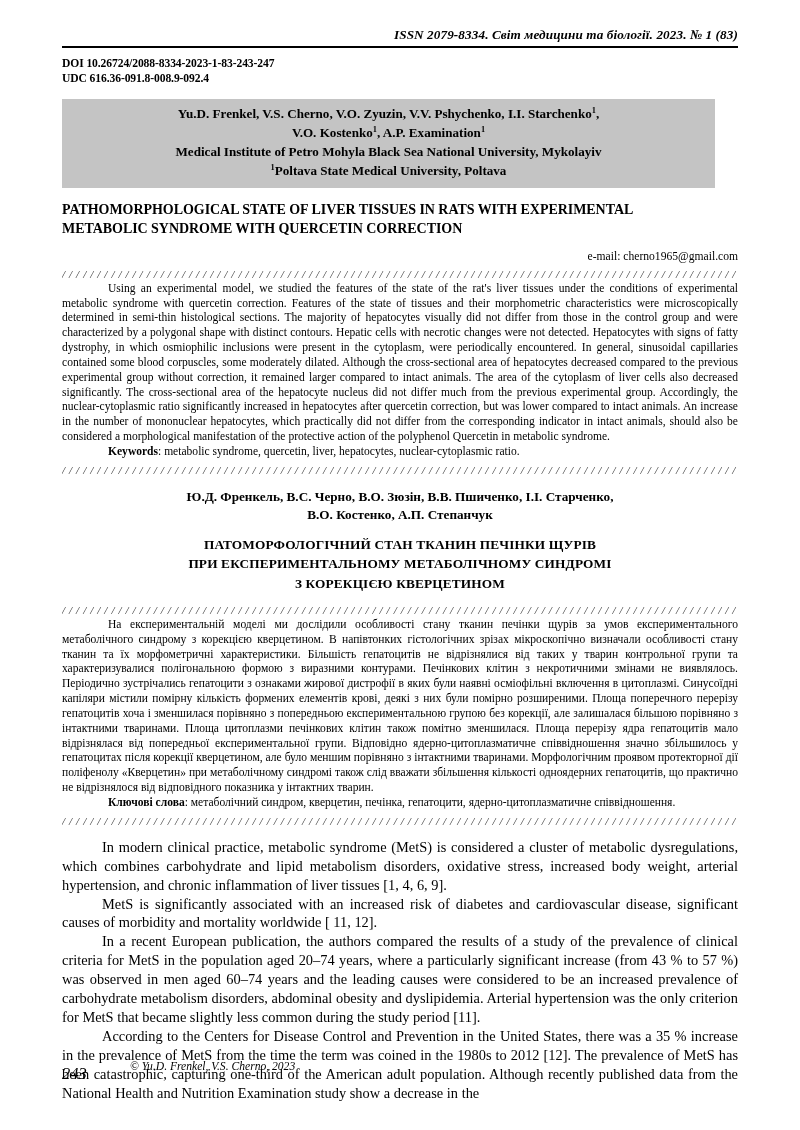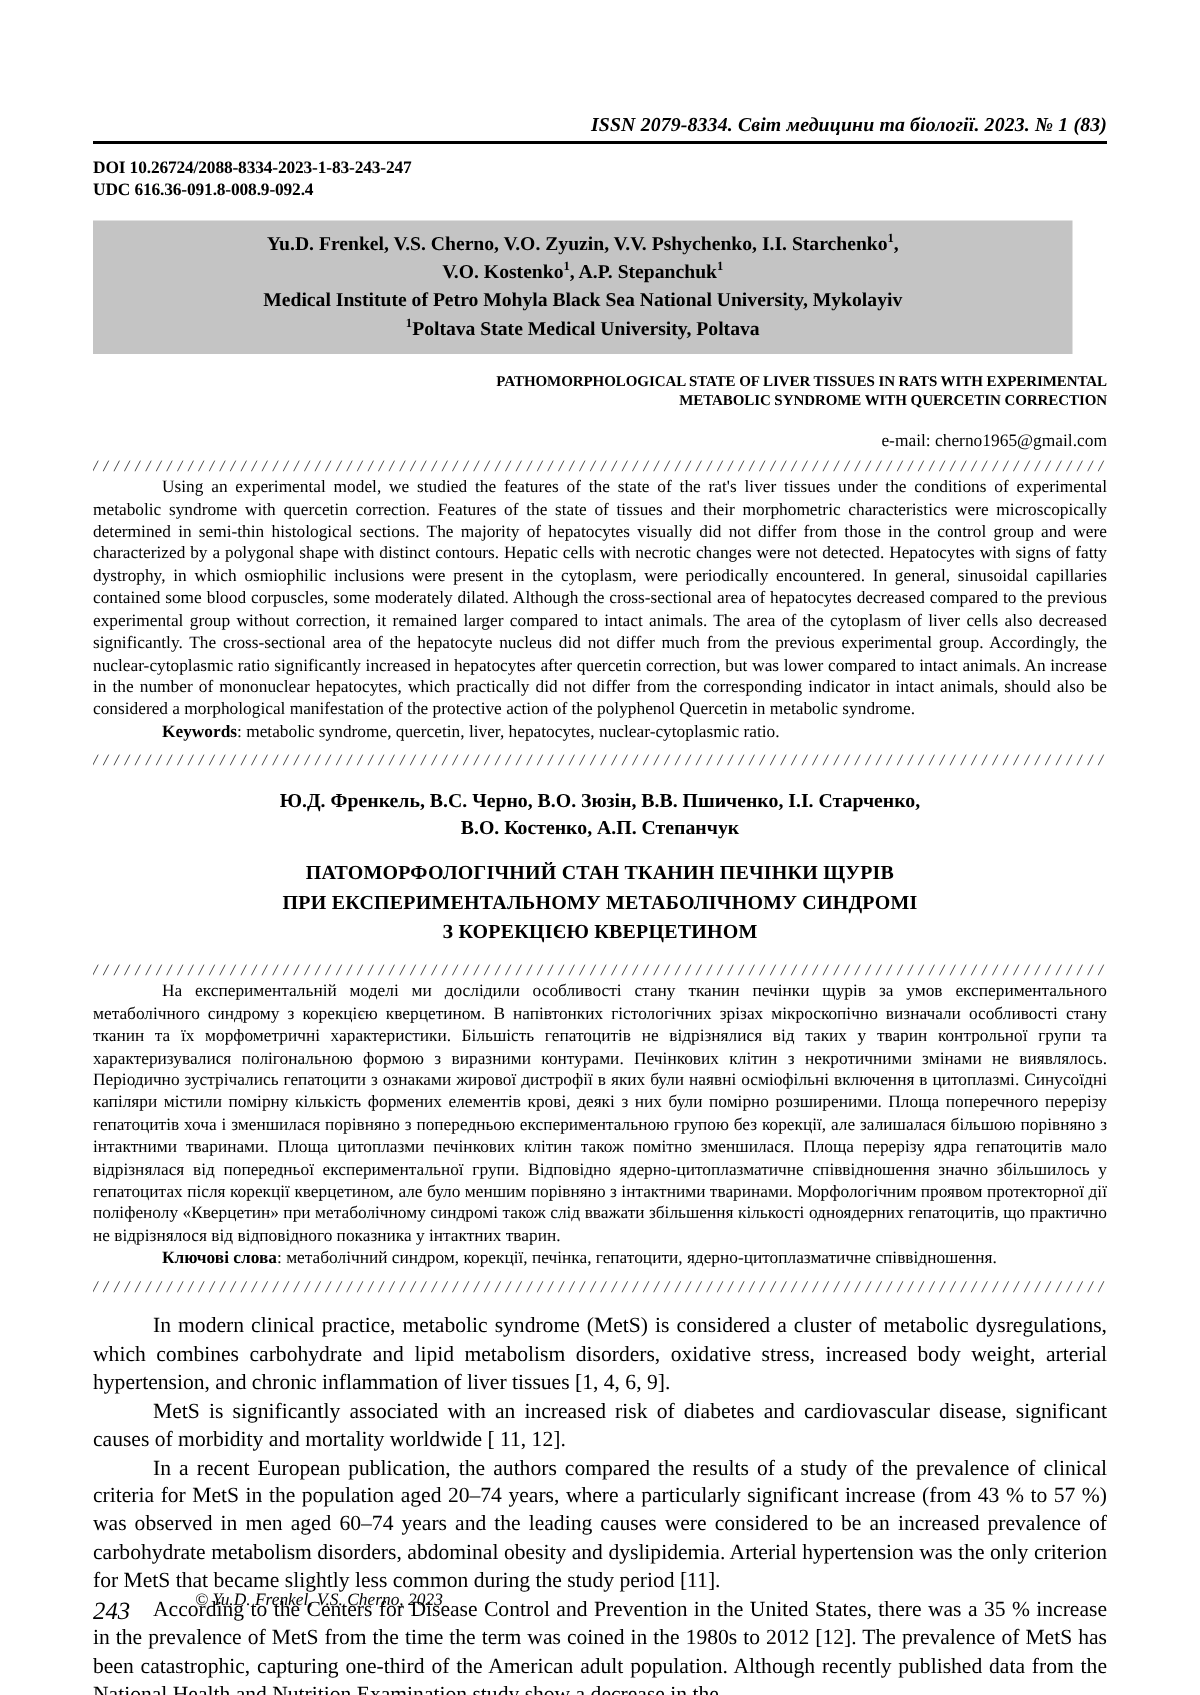--- a/index.html
+++ b/index.html
@@ -26,21 +26,21 @@
     width: 676px;
   }
 
   
   .runhead {
     text-align: right;
     font-style: italic;
     font-weight: bold;
     font-size: 13.2px;
     letter-spacing: 0.1px;
-    padding-top: 76px;
+    padding-top: 28px;
     line-height: 1.1;
   }
   .rule-thick {
     border-bottom: 2.1px solid #000;
     margin-top: 3px;
   }
 
   
   .ids {
     margin-top: 8px;
@@ -58,23 +58,23 @@
     text-align: center;
     font-weight: bold;
     font-size: 13.1px;
     line-height: 1.42;
     padding: 6px 4px 7px 4px;
   }
   .authorbox sup { font-size: 8.4px; vertical-align: super; }
 
   
   .main-title {
-    text-align: right;
-    font-weight: bold;
-    font-size: 10px;
+    text-align: left;
+    font-weight: bold;
+    font-size: 14px;
     line-height: 1.36;
     margin-top: 12px;
     letter-spacing: -0.05px;
   }
 
   .email {
     text-align: right;
     font-size: 11.6px;
     margin-top: 12px;
   }
@@ -174,21 +174,21 @@
     <div class="runhead">ISSN 2079-8334. Світ медицини та біології. 2023. № 1 (83)</div>
     <div class="rule-thick"></div>
 
     <div class="ids">
       <div>DOI 10.26724/2088-8334-2023-1-83-243-247</div>
       <div>UDC 616.36-091.8-008.9-092.4</div>
     </div>
 
     <div class="authorbox">
       <div><span>Yu.D. Frenkel, V.S. Cherno, V.O. Zyuzin, V.V. Pshychenko, I.I. Starchenko</span><sup>1</sup><span>,</span></div>
-      <div><span>V.O. Kostenko</span><sup>1</sup><span>, A.P. Stepanchuk</span><sup>1</sup></div>
+      <div><span>V.O. Kostenko</span><sup>1</sup><span>, A.P. Examination</span><sup>1</sup></div>
       <div>Medical Institute of Petro Mohyla Black Sea National University, Mykolayiv</div>
       <div><sup>1</sup><span>Poltava State Medical University, Poltava</span></div>
     </div>
 
     <div class="main-title">
       <div>PATHOMORPHOLOGICAL STATE OF LIVER TISSUES IN RATS WITH EXPERIMENTAL</div>
       <div>METABOLIC SYNDROME WITH QUERCETIN CORRECTION</div>
     </div>
 
     <div class="email">e-mail: cherno1965@gmail.com</div>
@@ -210,21 +210,21 @@
     <div class="ua-title">
       <div>ПАТОМОРФОЛОГІЧНИЙ СТАН ТКАНИН ПЕЧІНКИ ЩУРІВ</div>
       <div>ПРИ ЕКСПЕРИМЕНТАЛЬНОМУ МЕТАБОЛІЧНОМУ СИНДРОМІ</div>
       <div>З КОРЕКЦІЄЮ КВЕРЦЕТИНОМ</div>
     </div>
 
     <div class="hatch" style="margin-top:13px;">/////////////////////////////////////////////////////////////////////////////////////////////////////////////////////////////////////////</div>
 
     <div class="abstract">
       <p>На експериментальній моделі ми дослідили особливості стану тканин печінки щурів за умов експериментального метаболічного синдрому з корекцією кверцетином. В напівтонких гістологічних зрізах мікроскопічно визначали особливості стану тканин та їх морфометричні характеристики. Більшість гепатоцитів не відрізнялися від таких у тварин контрольної групи та характеризувалися полігональною формою з виразними контурами. Печінкових клітин з некротичними змінами не виявлялось. Періодично зустрічались гепатоцити з ознаками жирової дистрофії в яких були наявні осміофільні включення в цитоплазмі. Синусоїдні капіляри містили помірну кількість формених елементів крові, деякі з них були помірно розширеними. Площа поперечного перерізу гепатоцитів хоча і зменшилася порівняно з попередньою експериментальною групою без корекції, але залишалася більшою порівняно з інтактними тваринами. Площа цитоплазми печінкових клітин також помітно зменшилася. Площа перерізу ядра гепатоцитів мало відрізнялася від попередньої експериментальної групи. Відповідно ядерно-цитоплазматичне співвідношення значно збільшилось у гепатоцитах після корекції кверцетином, але було меншим порівняно з інтактними тваринами. Морфологічним проявом протекторної дії поліфенолу «Кверцетин» при метаболічному синдромі також слід вважати збільшення кількості одноядерних гепатоцитів, що практично не відрізнялося від відповідного показника у інтактних тварин.</p>
-      <div class="kw"><b>Ключові слова</b><span>: метаболічний синдром, корекції, печінка, гепатоцити, ядерно-цитоплазматичне співвідношення.</span></div>
+      <div class="kw"><b>Ключові слова</b><span>: метаболічний синдром, кверцетин, печінка, гепатоцити, ядерно-цитоплазматичне співвідношення.</span></div>
     </div>
 
     <div class="hatch">/////////////////////////////////////////////////////////////////////////////////////////////////////////////////////////////////////////</div>
 
 
     <div class="body-text">
       <p>In modern clinical practice, metabolic syndrome (MetS) is considered a cluster of metabolic dysregulations, which combines carbohydrate and lipid metabolism disorders, oxidative stress, increased body weight, arterial hypertension, and chronic inflammation of liver tissues [1, 4, 6, 9].</p>
       <p>MetS is significantly associated with an increased risk of diabetes and cardiovascular disease, significant causes of morbidity and mortality worldwide [ 11, 12].</p>
       <p>In a recent European publication, the authors compared the results of a study of the prevalence of clinical criteria for MetS in the population aged 20–74 years, where a particularly significant increase (from 43 % to 57 %) was observed in men aged 60–74 years and the leading causes were considered to be an increased prevalence of carbohydrate metabolism disorders, abdominal obesity and dyslipidemia. Arterial hypertension was the only criterion for MetS that became slightly less common during the study period [11].</p>
       <p>According to the Centers for Disease Control and Prevention in the United States, there was a 35 % increase in the prevalence of MetS from the time the term was coined in the 1980s to 2012 [12]. The prevalence of MetS has been catastrophic, capturing one-third of the American adult population. Although recently published data from the National Health and Nutrition Examination study show a decrease in the</p>

